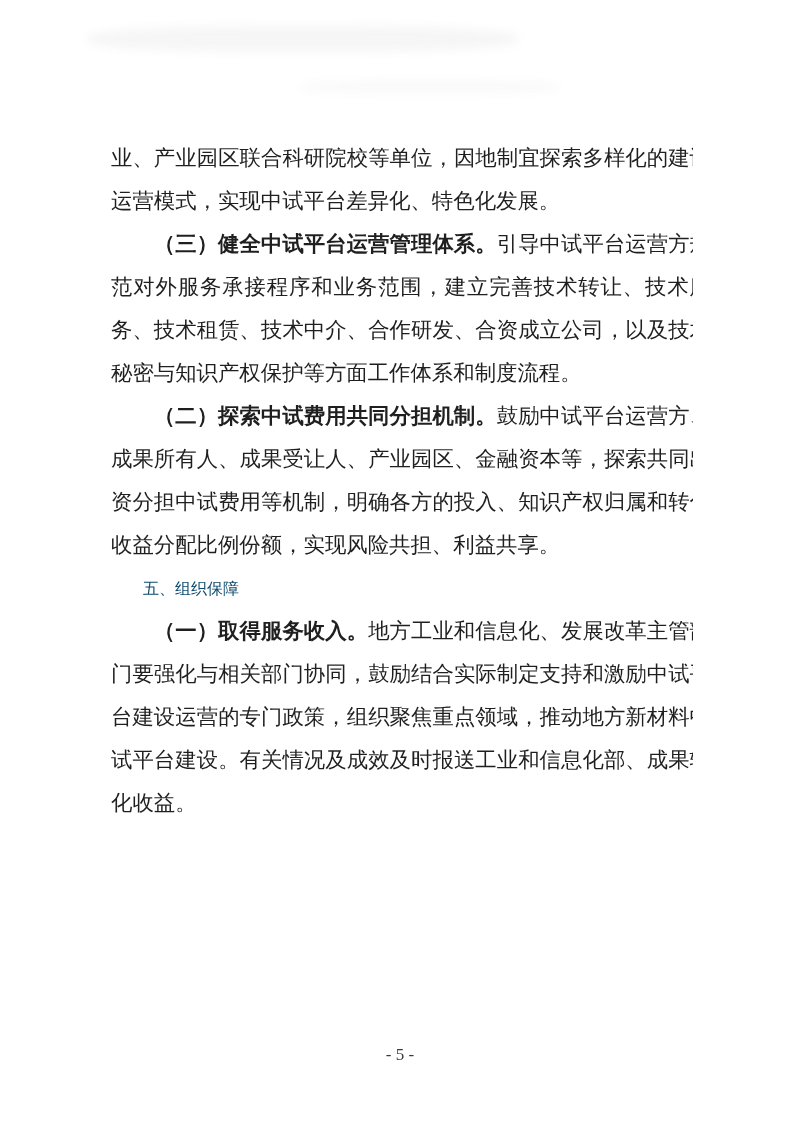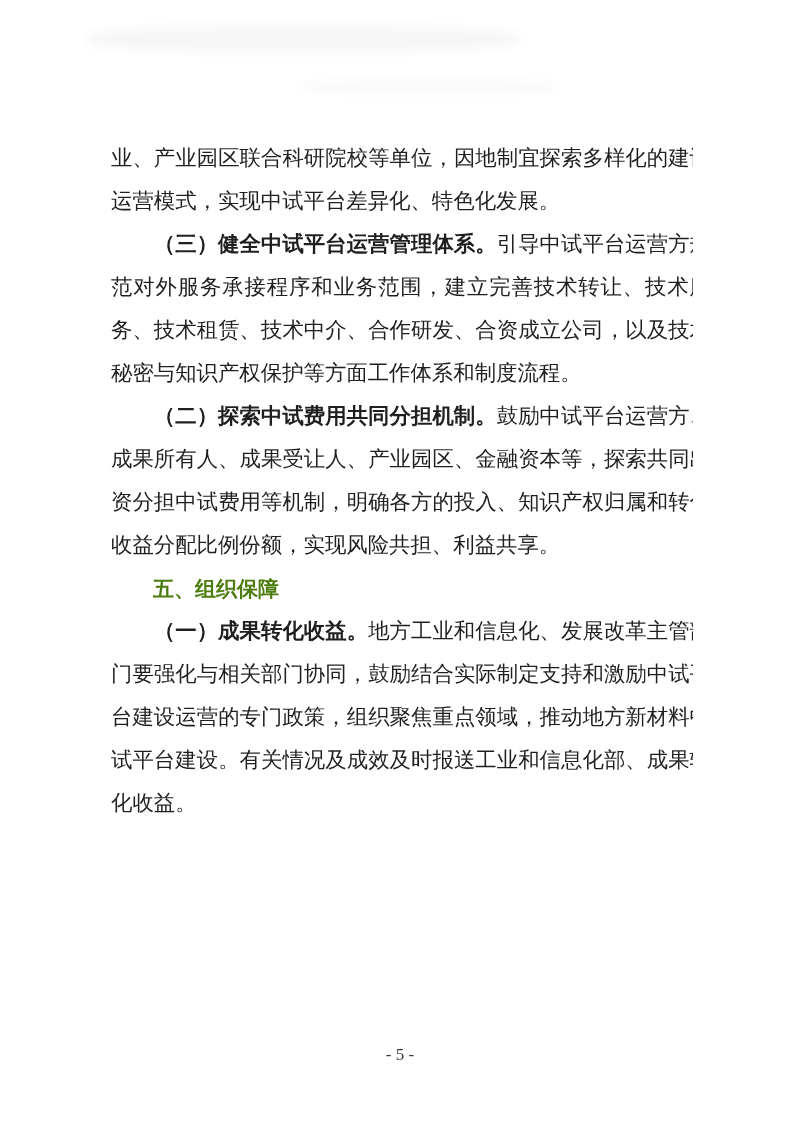--- a/index.html
+++ b/index.html
@@ -55,26 +55,26 @@
     text-justify: inter-character;
     letter-spacing: 0;
     color: var(--ink);
   }
   .para.indent { text-indent: 2em; }
   .para .lead {
     
     font-weight: 600;
   }
   .section-heading {
-    font-size: 21px;
+    font-size: 16px;
     line-height: 43px;
-    font-weight: 700;
+    font-weight: 400;
     text-indent: 2em;
     font-family: "Liberation Sans", "DejaVu Sans", sans-serif;
-    color: #4d7c0f;
+    color: #0c4a6e;
   }
   .page-footer {
     position: absolute;
     left: 0;
     top: 1044px;
     width: 800px;
     text-align: center;
     font-size: 17px;
     line-height: 22px;
     color: var(--footer-ink);
@@ -93,19 +93,19 @@
 
     <p class="para"><span>业、产业园区联合科研院校等单位，因地制宜探索多样化的建设运营模式，实现中试平台差异化、特色化发展。</span></p>
 
     <p class="para indent"><span class="lead">（三）健全中试平台运营管理体系。</span><span>引导中试平台运营方规范对外服务承接程序和业务范围，建立完善技术转让、技术服务、技术租赁、技术中介、合作研发、合资成立公司，以及技术秘密与知识产权保护等方面工作体系和制度流程。</span></p>
 
     <p class="para indent"><span class="lead">（二）探索中试费用共同分担机制。</span><span>鼓励中试平台运营方、成果所有人、成果受让人、产业园区、金融资本等，探索共同出资分担中试费用等机制，明确各方的投入、知识产权归属和转化收益分配比例份额，实现风险共担、利益共享。</span></p>
 
 
     <h2 class="section-heading">五、组织保障</h2>
 
-    <p class="para indent"><span class="lead">（一）成果转化收益。</span><span>地方工业和信息化、发展改革主管部门要强化与相关部门协同，鼓励结合实际制定支持和激励中试平台建设运营的专门政策，组织聚焦重点领域，推动地方新材料中试平台建设。有关情况及成效及时报送工业和信息化部、成果转化收益。</span></p>
+    <p class="para indent"><span class="lead">（一）取得服务收入。</span><span>地方工业和信息化、发展改革主管部门要强化与相关部门协同，鼓励结合实际制定支持和激励中试平台建设运营的专门政策，组织聚焦重点领域，推动地方新材料中试平台建设。有关情况及成效及时报送工业和信息化部、成果转化收益。</span></p>
 
   </div>
 
   <div class="page-footer"><span>- 5 -</span></div>
 
 </div>
 
 </body></html>

